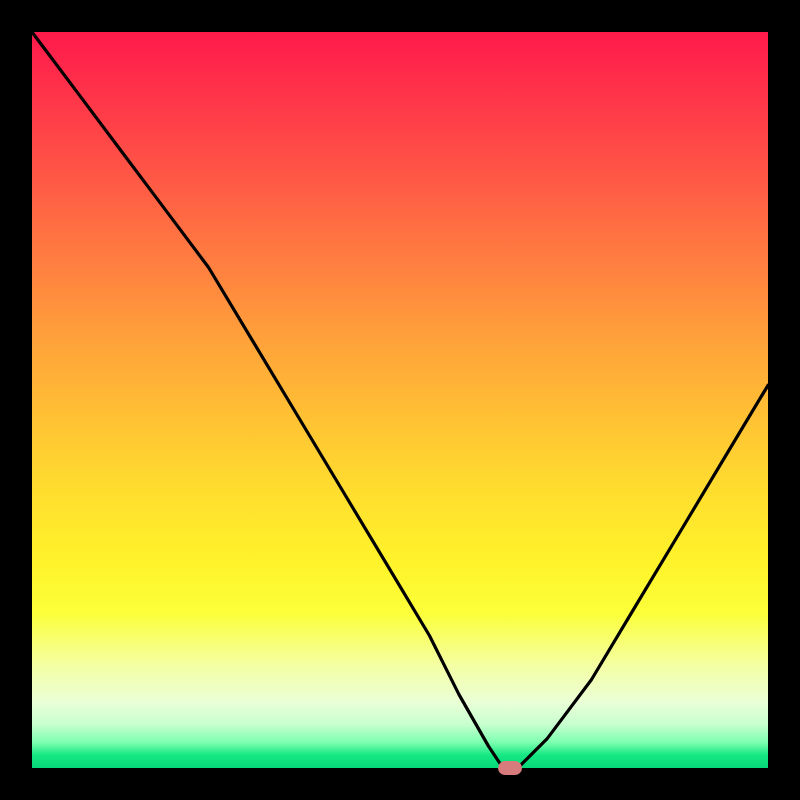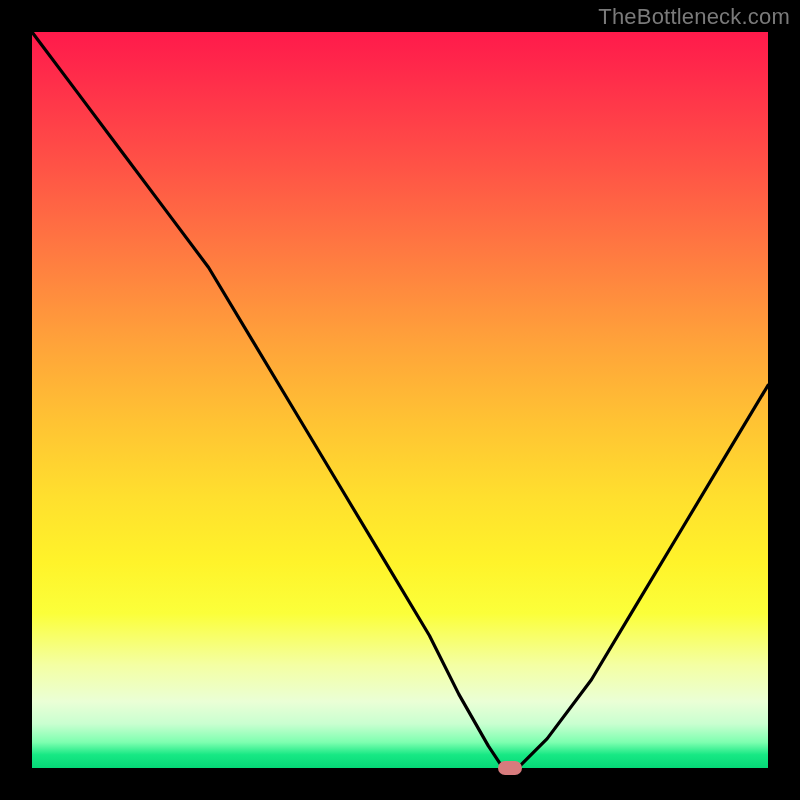--- a/index.html
+++ b/index.html
@@ -68,21 +68,20 @@
     height: 14px;
     border-radius: 7px;
     background: #d87b7d;
     transform: translate(-50%, -50%);
   }
 </style>
 </head>
 <body>
 
 <div class="frame">
-  <div class="watermark">TheBottleneck.com</div>
 
   <div class="plot">
     <div class="gradient"></div>
 
     <svg class="curve" viewBox="0 0 736 736" preserveAspectRatio="none">
       <path d="M0.0 0.0 L44.2 58.9 L88.3 117.8 L132.5 176.6 L176.6 235.5 L220.8 309.1 L265.0 382.7 L309.1 456.3 L353.3 529.9 L397.4 603.5 L426.9 662.4 L456.3 713.9 L471.0 736.0 L485.8 736.0 L515.2 706.6 L559.4 647.7 L603.5 574.1 L647.7 500.5 L691.8 426.9 L736.0 353.3" fill="none" stroke="#000" stroke-width="3.2" stroke-linejoin="round" stroke-linecap="round"></path>
     </svg>
 
     <div class="marker" style="left: 478.4px; top: 736px;"></div>
   </div>

